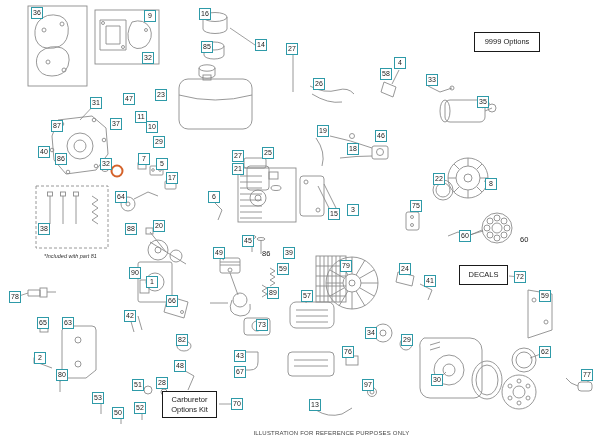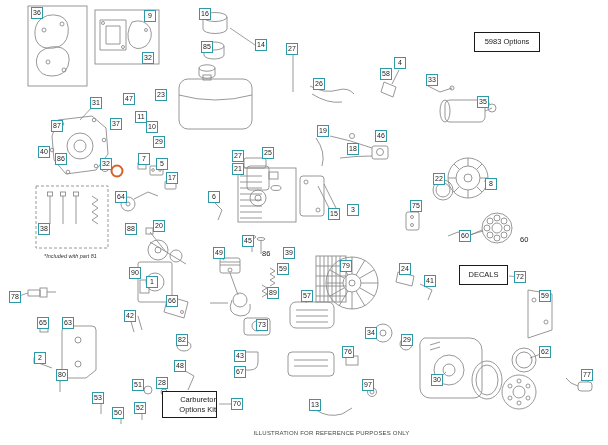--- a/index.html
+++ b/index.html
@@ -411,26 +411,26 @@
       <div class="callout" style="left: 156px; top: 377px;">28</div>
       <div class="callout" style="left: 362px; top: 379px;">97</div>
       <div class="callout" style="left: 309px; top: 399px;">13</div>
       <div class="callout" style="left: 92px; top: 392px;">53</div>
       <div class="callout" style="left: 112px; top: 407px;">50</div>
       <div class="callout" style="left: 134px; top: 402px;">52</div>
       <div class="callout" style="left: 231px; top: 398px;">70</div>
     </div>
   <div id="labelbox-layer">
       <div class="labelbox" style="left: 474px; top: 32px; width: 66px; height: 20px;">
-        <div>5983 Options</div>
+        <div>9999 Options</div>
       </div>
       <div class="labelbox" style="left: 459px; top: 265px; width: 49px; height: 20px;">
         <div>DECALS</div>
       </div>
-      <div class="labelbox" style="left: 162px; top: 391px; width: 55px; height: 27px; align-items: flex-end;">
+      <div class="labelbox" style="left: 162px; top: 391px; width: 55px; height: 27px;">
         <div>Carburetor</div>
         <div>Options Kit</div>
       </div>
     </div>
   <div id="plain-label-layer">
       <span class="plain-label" style="left: 262px; top: 249px;">86</span>
       <span class="plain-label" style="left: 520px; top: 235px;">60</span>
     </div>
 
   <div class="footnote">*Included with part 81</div>

